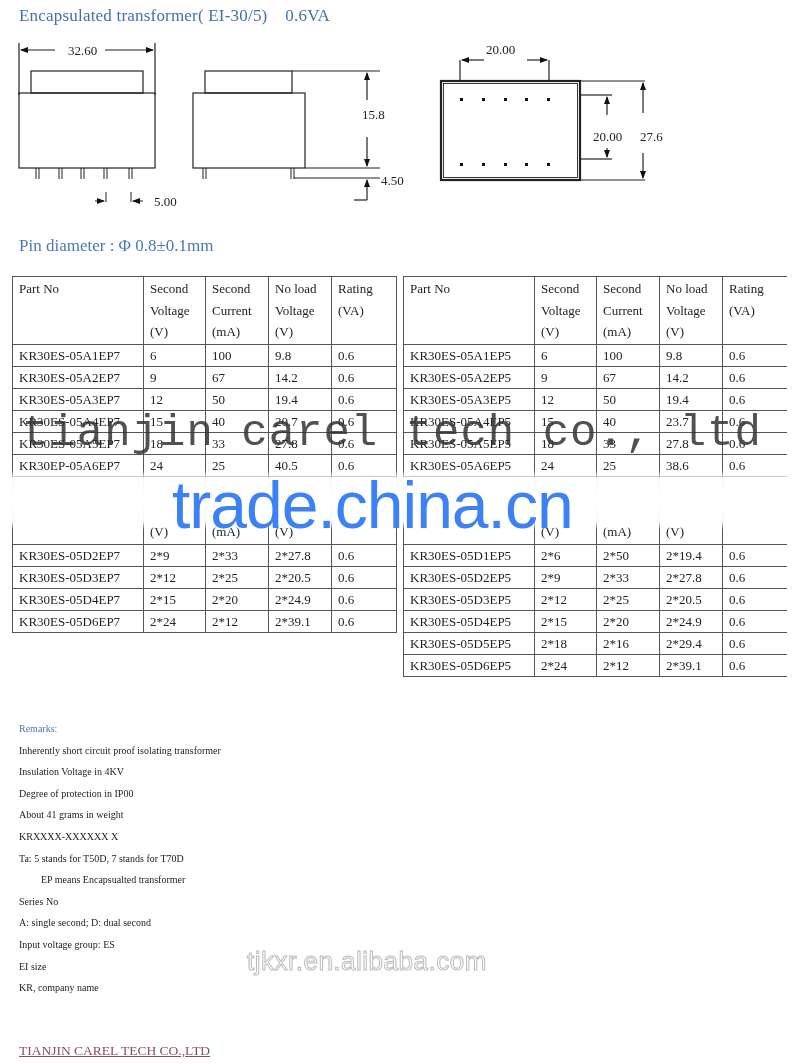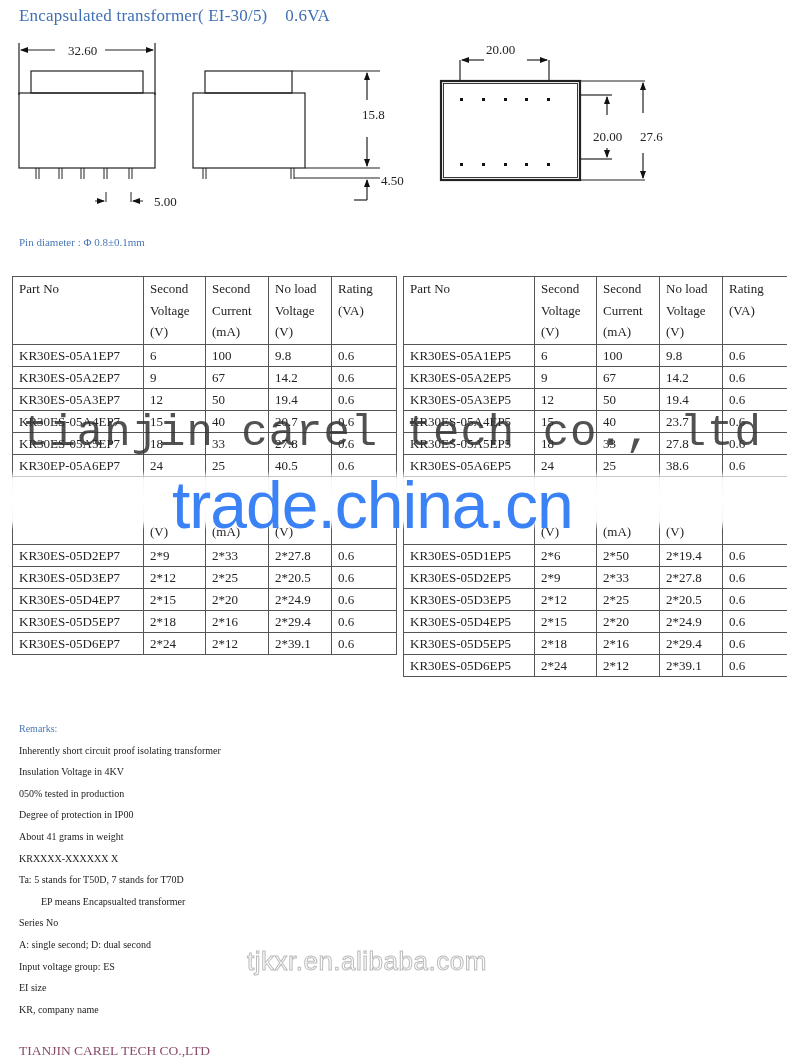--- a/index.html
+++ b/index.html
@@ -1,37 +1,37 @@
 <!DOCTYPE html>
 <html><head>
 <meta charset="utf-8">
 <style>
   html,body{margin:0;padding:0;background:#fff;}
   body{width:800px;height:1064px;position:relative;overflow:hidden;font-family:"Liberation Serif","DejaVu Serif",serif;color:#222;}
   .title{position:absolute;left:19px;top:6px;font-size:17px;font-weight:normal;color:#3f6fb5;letter-spacing:0.2px;white-space:pre;}
   svg.drawing{position:absolute;left:0;top:30px;}
-  .pin-diam{position:absolute;left:19px;top:236px;font-size:11px;color:#4a78b8;}
+  .pin-diam{position:absolute;left:19px;top:236px;font-size:17px;color:#4a78b8;}
   table.spec{position:absolute;border-collapse:collapse;font-size:13px;color:#222;}
   table.spec td{border:1px solid #555;padding:0 6px;height:21px;line-height:21px;vertical-align:top;white-space:nowrap;}
   table.spec tr.hdr td{height:66px;line-height:21.5px;padding-top:1px;}
   table.spec td.part{width:118px;}
   table.spec td.c1{width:49px;}
   table.spec td.c2{width:50px;}
   table.spec td.c3{width:50px;}
   table.spec td.c4{width:52px;}
   #tblL{left:12px;top:276px;}
   #tblR{left:403px;top:276px;}
   #tblR td:last-child{border-right:none;}
   .blur-band{position:absolute;left:0;top:470px;width:800px;height:60px;background:linear-gradient(#fff0 0%,#ffffffee 15%,#fff 50%,#ffffffee 85%,#fff0 100%);}
   .wm-trade{position:absolute;left:172px;top:472px;font-family:"Liberation Sans","DejaVu Sans",sans-serif;font-size:66px;color:#3b82f6;letter-spacing:-1px;line-height:66px;text-align:center;}
   .wm-tianjin{position:absolute;left:22px;top:408px;font-family:"Liberation Mono","DejaVu Sans Mono",monospace;font-size:44px;color:#333;opacity:0.85;letter-spacing:1px;white-space:pre;}
   .remarks{position:absolute;left:19px;top:718px;font-size:10px;line-height:21.6px;}
   .remarks .rh{color:#4a78b8;}
   .remarks .indent{padding-left:22px;}
-  .footer{position:absolute;left:19px;top:1043px;font-size:13.5px;color:#8a4a6a;}
+  .footer{position:absolute;left:19px;top:1043px;font-size:13.5px;color:#8a4a6a;text-decoration:underline;}
   .wm-ali{position:absolute;left:247px;top:946px;font-family:"Liberation Sans","DejaVu Sans",sans-serif;font-size:26px;color:#fff;-webkit-text-stroke:1px #bbb;letter-spacing:0.5px;}
 </style>
 </head>
 <body>
 
 <div class="title">Encapsulated transformer( EI-30/5)    0.6VA</div>
 
 <svg class="drawing" width="800" height="190" viewBox="0 30 800 190" xmlns="http://www.w3.org/2000/svg">
   <defs>
     <marker id="ah" markerWidth="8" markerHeight="8" refX="7" refY="4" orient="auto" markerUnits="userSpaceOnUse">
@@ -193,27 +193,20 @@
         <td>0.6</td>
       </tr>
   <tr>
         <td>KR30ES-05D4EP7</td>
         <td>2*15</td>
         <td>2*20</td>
         <td>2*24.9</td>
         <td>0.6</td>
       </tr>
   <tr>
-        <td>KR30ES-05D5EP7</td>
-        <td>2*18</td>
-        <td>2*16</td>
-        <td>2*29.4</td>
-        <td>0.6</td>
-      </tr>
-  <tr>
         <td>KR30ES-05D6EP7</td>
         <td>2*24</td>
         <td>2*12</td>
         <td>2*39.1</td>
         <td>0.6</td>
       </tr>
 </tbody>
   </table>
 
 <table class="spec" id="tblR">
@@ -320,21 +313,20 @@
   </table>
 
 <div class="blur-band"></div>
 <div class="wm-trade">trade.china.cn</div>
 <div class="wm-tianjin">tianjin carel tech co., ltd</div>
 
 <div class="remarks">
   <div class="rh">Remarks:</div>
   <div>Inherently short circuit proof isolating transformer</div>
   <div>Insulation Voltage in 4KV</div>
-  <div>050% tested in production</div>
   <div>Degree of protection in IP00</div>
   <div>About 41 grams in weight</div>
   <div>KRXXXX-XXXXXX X</div>
   <div>Ta: 5 stands for T50D, 7 stands for T70D</div>
   <div class="indent">EP means Encapsualted transformer</div>
   <div>Series No</div>
   <div>A: single second; D: dual second</div>
   <div>Input voltage group: ES</div>
   <div>EI size</div>
   <div>KR, company name</div>

